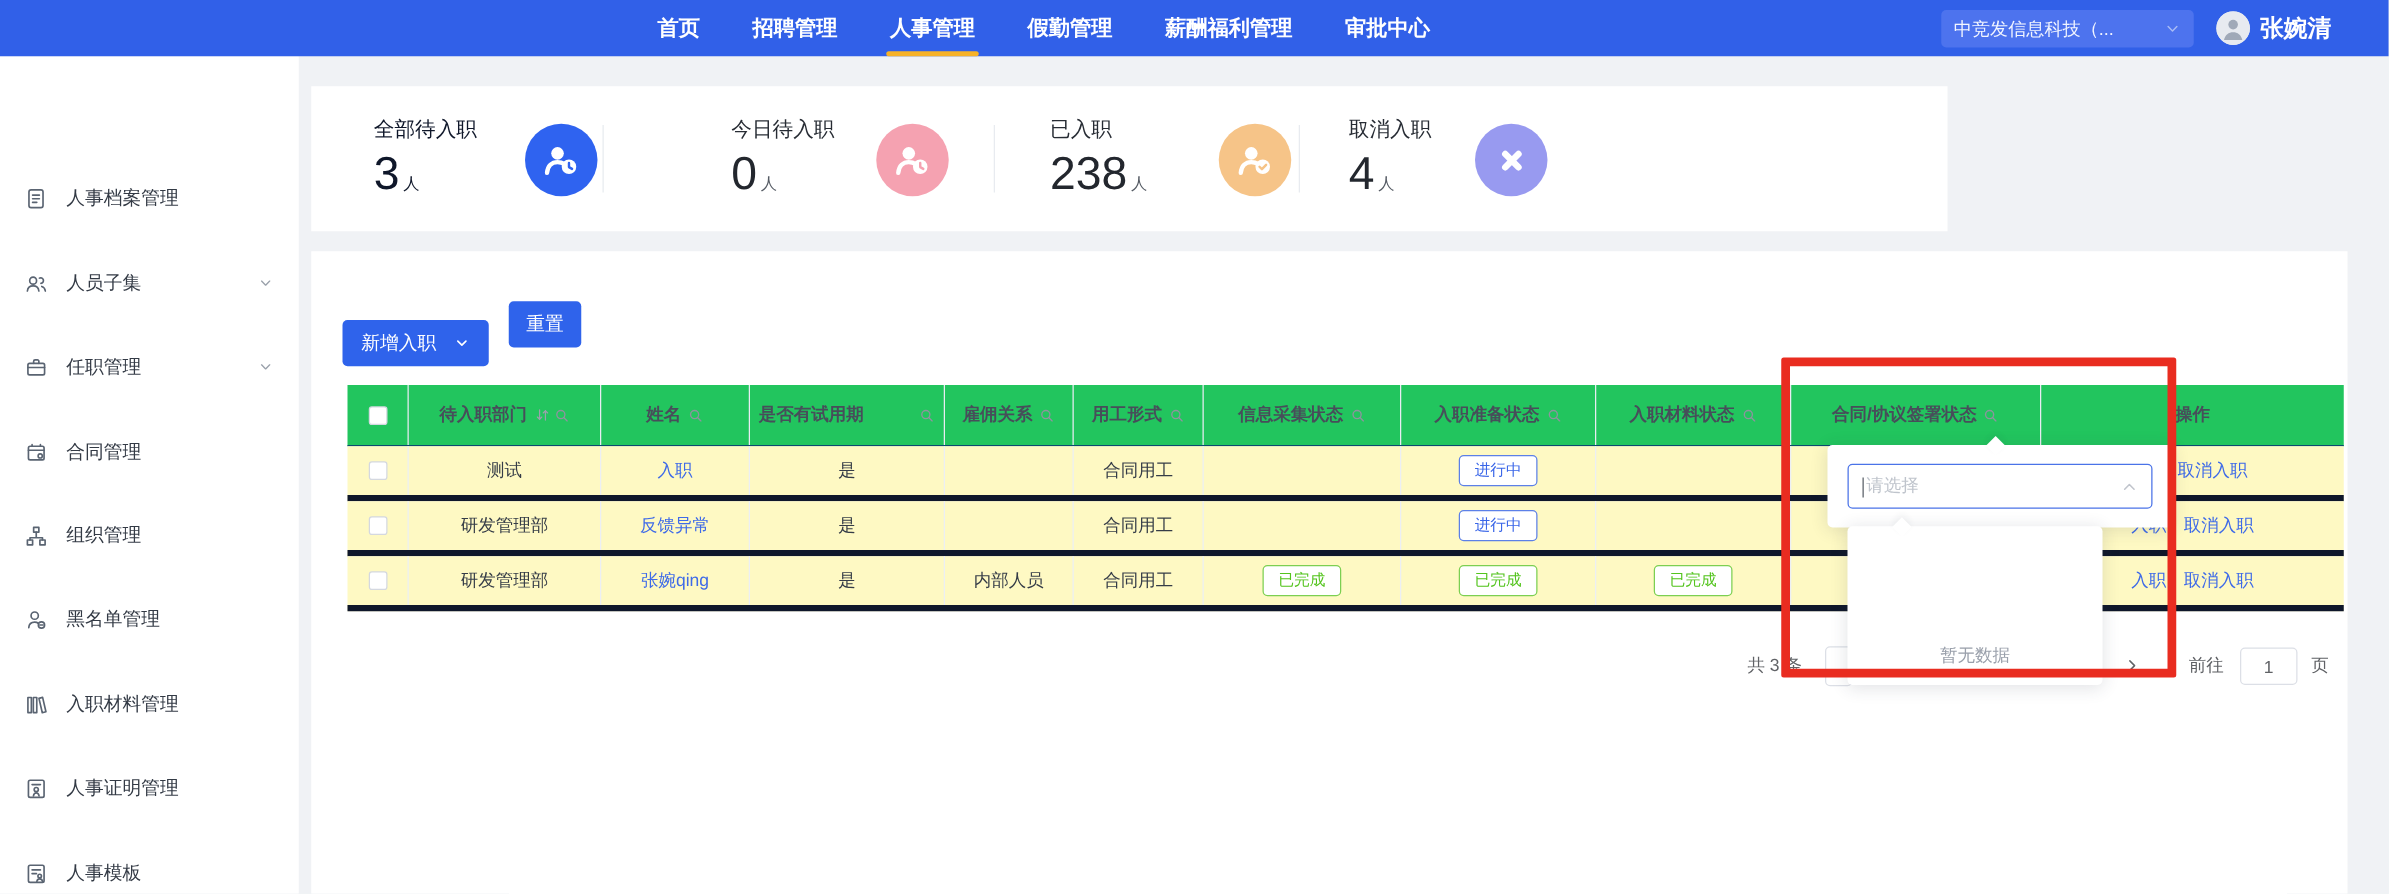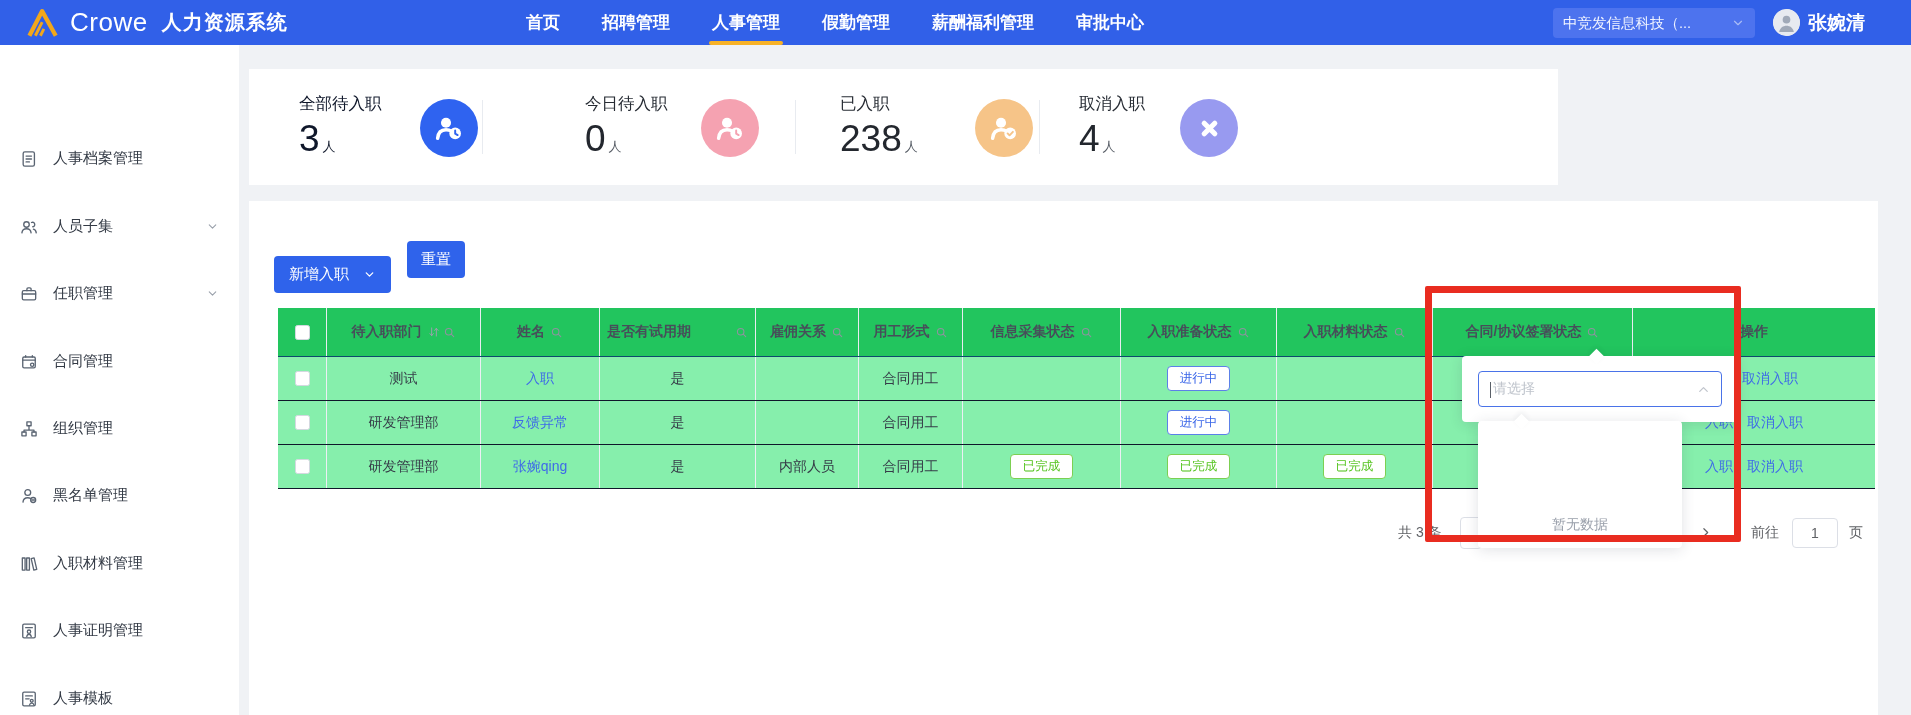--- a/index.html
+++ b/index.html
@@ -37,21 +37,21 @@
   .stat-icon{position:absolute;top:30px;width:58px;height:58px;border-radius:50%;display:flex;align-items:center;justify-content:center}
   .stat-div{position:absolute;top:31px;width:1px;height:54px;background:#e8ebf0}
   .panel{position:absolute;left:10px;top:156px;width:1629px;bottom:0;background:#fff}
   
   .btn{position:absolute;height:37px;border:none;border-radius:4px;background:#2f63eb;color:#fff;font-size:15px;font-family:inherit;display:flex;align-items:center;justify-content:center;gap:14px;cursor:pointer}
   #btn-add{left:25px;top:55px;width:117px}
   #btn-reset{left:158px;top:40px;width:58px}
   
   #table{position:absolute;left:29px;top:107px;width:1597px}
   .t-head{display:flex;height:49px;background:#22c55e;border-bottom:1px solid #0c4a6e}
-  .t-row{display:flex;height:44px;background:#86efac;border-bottom:1px solid #0f172a}
+  .t-row{display:flex;height:44px;background:#fef9c3;border-bottom:5px solid #0f172a}
   .t-cell{flex:none;display:flex;align-items:center;justify-content:center;height:100%;border-right:1px solid #eceff4;gap:5px;font-size:14px;color:#353c47;overflow:hidden}
   .t-cell:last-child{border-right:none}
   .t-head .t-cell{font-weight:700;color:#474e5a;font-size:14px;border-right-color:#e8ecf2}
   .cb{width:15px;height:15px;border:1px solid #d4d8e0;border-radius:2.5px;background:#fff;cursor:pointer}
   .q-icon{color:#8d949e;display:flex}
   .sort-icon{color:#9aa1ab;display:flex;margin-right:-3px}
   .lnk{color:#3e6ae8;cursor:pointer;white-space:nowrap}
   .badge{display:inline-block;padding:3px 12px;border-radius:4px;font-size:12.5px;line-height:17px;background:#fff;white-space:nowrap}
   .badge.processing{color:#3a66e8;border:1px solid #5c80e8}
   .badge.success{color:#54c41e;border:1px solid #7ccf52}
@@ -77,31 +77,20 @@
   #empty-pop{left:1229px;top:220px;width:204px;height:127px}
   #empty-pop .arrow{left:38px}
   .empty-text{position:absolute;left:0;right:0;top:95px;text-align:center;font-size:14px;color:#9aa0ab}
   
   .red-rect{position:absolute;left:1425px;top:286px;width:316px;height:256px;border:7px solid #e92c20;border-radius:2px;z-index:100;pointer-events:none}
 </style>
 </head>
 <body>
 
 <header class="navbar">
-  <div class="brand">
-    <span class="logo">
-      <svg width="34" height="32" viewBox="0 0 40 36">
-          <path d="M4 33 L19 4 L35 33" fill="none" stroke="#f2a71b" stroke-width="5" stroke-linejoin="round"></path>
-          <path d="M11 33 L19 17" stroke="#f2a71b" stroke-width="3.4"></path>
-          <path d="M17 33 L21 25" stroke="#f2a71b" stroke-width="3.4"></path>
-        </svg>
-    </span>
-    <span class="brand-name">Crowe</span>
-    <span class="brand-product">人力资源系统</span>
-  </div>
   <nav id="nav-menu">
       <div class="nav-item">首页</div>
       <div class="nav-item">招聘管理</div>
       <div class="nav-item active">人事管理</div>
       <div class="nav-item">假勤管理</div>
       <div class="nav-item">薪酬福利管理</div>
       <div class="nav-item">审批中心</div>
     </nav>
   <div class="tenant">
     <span class="tenant-label">中竞发信息科技（...</span>

